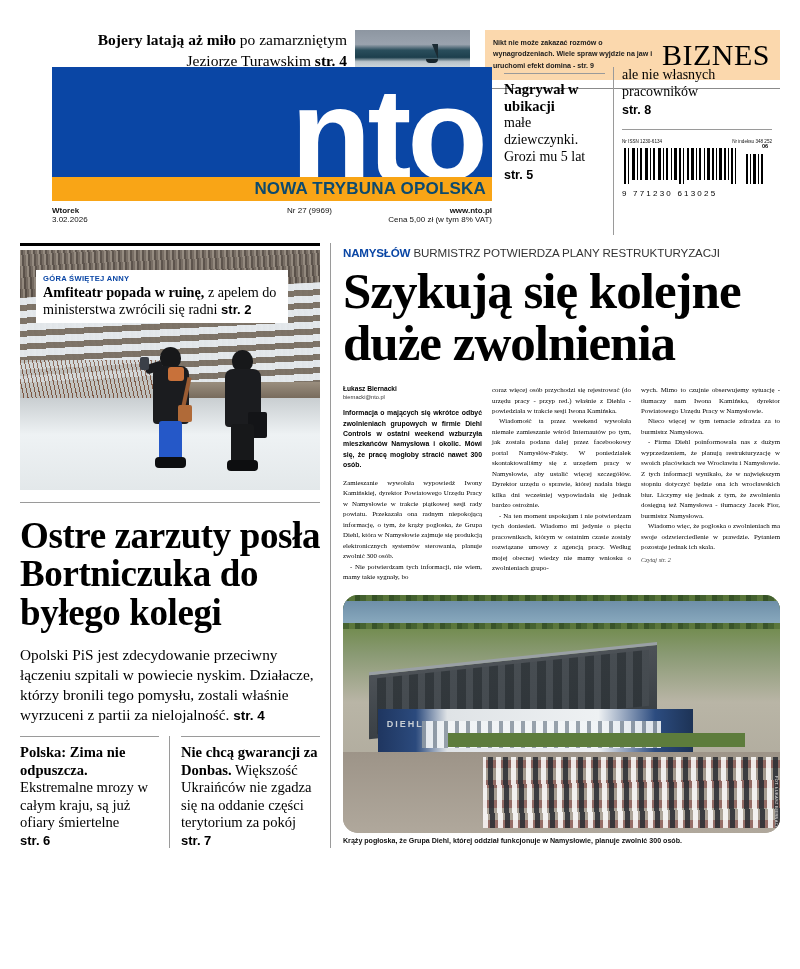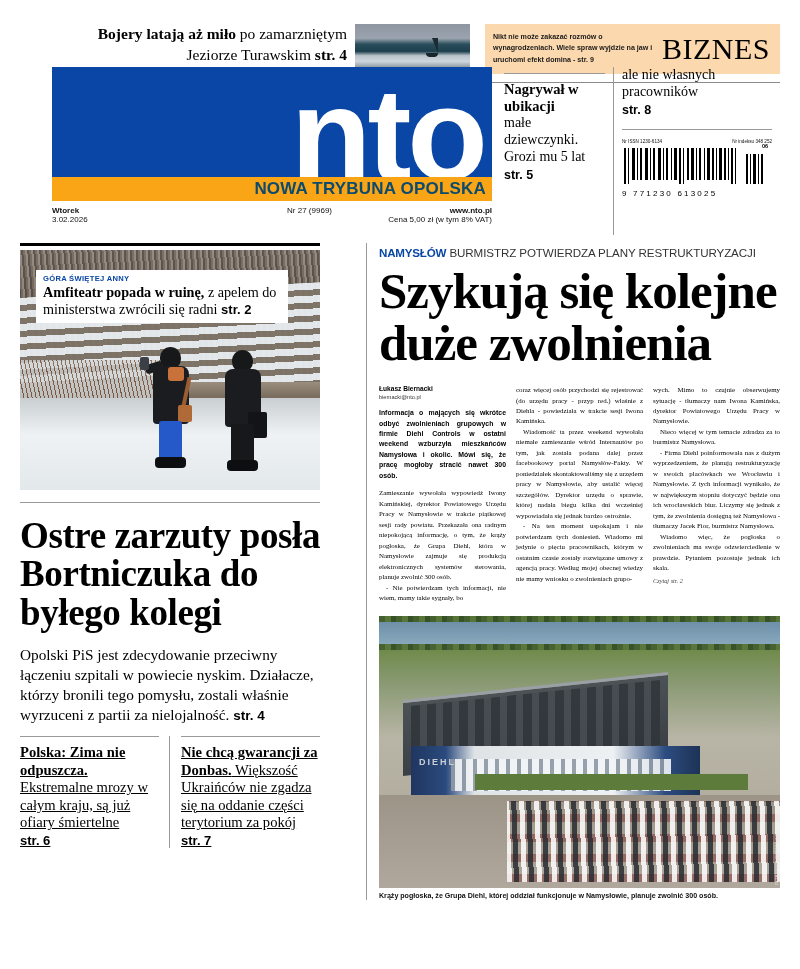--- a/index.html
+++ b/index.html
@@ -9,21 +9,21 @@
     width:800px; height:969px;
     background:#ffffff;
     font-family:"Liberation Serif", serif;
     color:#000;
     overflow:hidden;
     position:relative;
   }
   .page { width:800px; height:969px; position:relative; padding:0 20px; }
 
   
-  .topstrip { display:flex; align-items:flex-start; padding-top:24px; height:67px; }
+  .topstrip { display:flex; align-items:flex-start; padding-top:30px; height:67px; }
   .top-left { flex:0 0 335px; display:flex; justify-content:flex-end; align-items:flex-start; padding-right:8px; }
   .top-teaser-text {
     text-align:right; font-size:15.5px; line-height:1.33;
     font-family:"Liberation Serif", serif;
   }
   .top-teaser-text b { font-weight:bold; }
   .top-photo-wrap { flex:0 0 120px; }
   .top-photo {
     width:115px; height:48px; position:relative; overflow:hidden;
     background:linear-gradient(to bottom,#8d96a1 0%, #9aa3ae 30%, #2a4e5c 42%, #1d3f4d 57%, #b9c3c9 66%, #cdd6dc 78%, #8e9aa2 90%, #6e7a82 100%);
@@ -109,21 +109,21 @@
     font-family:"Liberation Sans", sans-serif; font-size:8px; letter-spacing:2.2px;
     padding-top:1px;
   }
   .bc-small { position:absolute; right:4px; top:-1px; font-family:"Liberation Sans",sans-serif; font-size:5.5px; font-weight:bold;}
 
   .rule-thick { height:3px; background:#000; }
 
   
   .body-row { display:flex; padding-top:8px; }
   .col-left { flex:0 0 300px; padding-right:10px; }
-  .col-main { flex:1 1 auto; padding-left:12px; border-left:1px solid #9a9a9a;margin-left:36px; }
+  .col-main { flex:1 1 auto; padding-left:12px; border-left:1px solid #9a9a9a; }
 
   
   .left-photo {
     width:300px; height:240px; position:relative; overflow:hidden;
     background:#5c5048;
   }
   .lp-sky {
     position:absolute; inset:0;
     background:
       linear-gradient(to bottom, rgba(255,255,255,.10), rgba(255,255,255,0) 40%),
@@ -186,21 +186,21 @@
   .big2 {
     font-family:"Liberation Serif", serif; font-weight:bold;
     font-size:37px; line-height:1.04; letter-spacing:-.4px;
   }
   .big2-lede {
     font-family:"Liberation Serif", serif; font-size:15.3px; line-height:1.29;
     padding-top:13px;
   }
   .big2-lede .pg { font-family:"Liberation Sans",sans-serif; font-weight:bold; font-size:13.5px;}
 
-  .two-mini { display:flex; padding-top:12px;text-decoration:underline; }
+  .two-mini { display:flex; padding-top:12px; }
   .mini { flex:1 1 0; }
   .mini.m1 { padding-right:10px; }
   .mini.m2 { padding-left:11px; border-left:1px solid #9a9a9a; }
   .mini-rule { height:1px; background:#9a9a9a; margin-bottom:7px; }
   .mini .txt { font-family:"Liberation Serif", serif; font-size:14.6px; line-height:1.2; }
   .mini .txt b { font-weight:bold; }
   .mini .pg { font-family:"Liberation Sans",sans-serif; font-weight:bold; font-size:13px; padding-top:1px;}
 
   
   .kicker-row { padding-bottom:2px; }
@@ -226,22 +226,23 @@
   .bodytxt {
     font-family:"Liberation Serif", serif; font-size:6.9px; line-height:1.52;
     text-align:justify; padding-top:7px;
   }
   .bodytxt p { margin:0; text-indent:7px; }
   .bodytxt p.first { text-indent:0; }
   .readmore { font-style:italic; font-size:6.3px; color:#444; padding-top:3px; font-family:"Liberation Serif",serif;}
 
   
   .main-photo {
-    margin-top:12px; width:100%; height:272px; position:relative; overflow:hidden;
+    margin-top:12px; width:100%; height:238px; position:relative; overflow:hidden;
     background:linear-gradient(to bottom,#5b7a3e 0%,#6f8a4a 12%,#8a9a74 25%,#b9b5a6 45%,#a8a296 100%);
+    border-radius:15px;
   }
   .mp-water { position:absolute; left:0; right:0; top:6px; height:22px; background:linear-gradient(to bottom,#6e8fa8,#88a8bd); }
   .mp-trees { position:absolute; left:0; right:0; top:0; height:34px; background:repeating-linear-gradient(90deg,#3f5c2c 0 6px,#577338 6px 12px,#2f4a22 12px 17px); opacity:.85;}
   .mp-roof {
     position:absolute; left:6%; top:26%; width:66%; height:28%;
     background:linear-gradient(to bottom,#4d5257,#3a4045);
     transform:skewY(-6deg);
     border-top:3px solid #9aa0a5;
   }
   .mp-roof:after{

